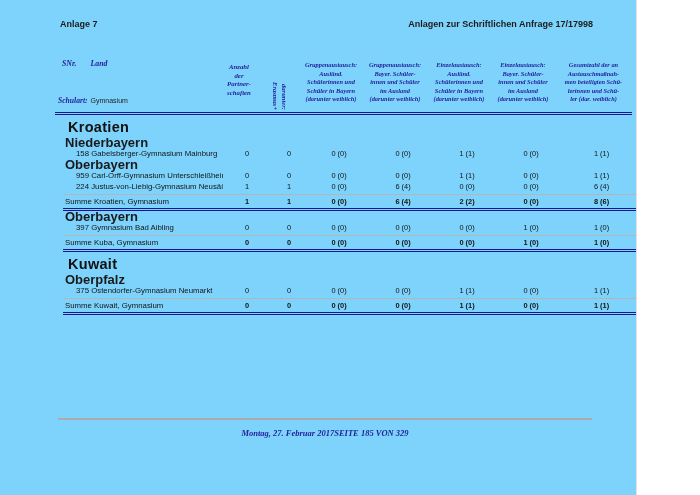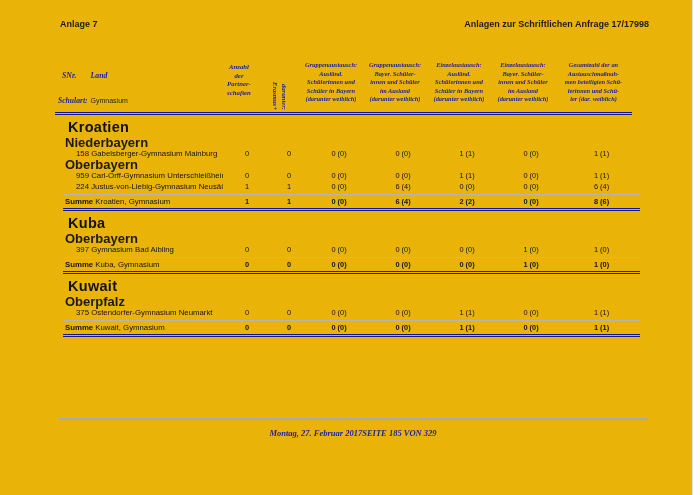--- a/index.html
+++ b/index.html
@@ -1,30 +1,30 @@
 <!DOCTYPE html>
 <html><head>
 <meta charset="utf-8">
 <style>
   html,body{margin:0;padding:0;background:#fff;}
   .page{
-    position:relative;width:692px;height:495px;background:#eab308;
+    position:relative;width:636px;height:495px;background:#7dd3fc;
     outline:1px solid #e4e4e4;overflow:hidden;
     font-family:"Liberation Sans",sans-serif;color:#141414;
     --navy:#23239b; --navyline:#16168e; --grayline:#b5b5b5; --footline:#ababab;
   }
   
   .top-row{position:absolute;top:19px;left:60px;right:43px;display:flex;justify-content:space-between;align-items:flex-start;font-size:9px;font-weight:bold;color:#1c1c1c;}
   
   .grid{display:grid;grid-template-columns:160px 48px 36px 64px 64px 64px 64px 77px;}
   .thead{position:absolute;left:55px;top:55px;width:577px;height:57px;border-bottom:3px double var(--navyline);box-sizing:content-box;}
   .col-head{font-family:"Liberation Serif",serif;font-style:italic;font-weight:bold;color:var(--navy);
     font-size:6.4px;line-height:8.6px;text-align:center;white-space:pre-line;padding-top:6px;}
   .anzahl-head{padding-top:8px;font-size:6.8px;}
-  .name-head{position:relative;margin-top:12px;}
+  .name-head{position:relative;}
   .snr-land{display:flex;gap:14px;padding-left:7px;padding-top:4px;}
   .snr-land span{font-family:"Liberation Serif",serif;font-style:italic;font-weight:bold;color:var(--navy);font-size:7.8px;}
   .schulart{position:absolute;bottom:5px;left:3px;white-space:nowrap;}
   .schulart .lbl{font-family:"Liberation Serif",serif;font-style:italic;font-weight:bold;color:var(--navy);font-size:7.6px;}
   .schulart .val{font-size:7px;color:#222;margin-left:3px;}
   .erasmus-cell{position:relative;}
   .erasmus{position:absolute;bottom:2px;left:50%;transform:translateX(-60%);
     writing-mode:vertical-rl;white-space:pre-line;text-align:right;
     font-family:"Liberation Serif",serif;font-style:italic;font-weight:bold;color:var(--navy);
     font-size:6.6px;line-height:8.4px;}
@@ -33,21 +33,21 @@
   .country-title{font-size:14.5px;font-weight:bold;letter-spacing:.3px;margin:5px 0 2px 5px;line-height:15px;color:#111;}
   .region{font-size:13px;font-weight:bold;padding:2px 0 1px 2px;line-height:8px;color:#1a1a1a;}
   .row{height:11px;align-items:center;font-size:7.8px;}
   .row .name{padding-left:13px;white-space:nowrap;overflow:hidden;}
   .row .val{text-align:center;font-size:7.4px;}
   .gray-sep{border-top:1px solid var(--grayline);margin-top:2px;}
   .navy-sep{border-top:3px double var(--navyline);margin-top:1px;}
   .summe{height:12px;align-items:center;font-size:7.8px;}
   .summe .name{padding-left:2px;white-space:nowrap;}
   .summe .val{text-align:center;font-size:7.4px;font-weight:bold;}
-  .lbl-bold{font-weight:bold;}
+  .lbl-bold{font-weight:normal;}
   
   .footer{position:absolute;left:58px;right:44px;top:418px;border-top:2px solid var(--footline);
     padding-top:8px;display:flex;justify-content:center;
     font-family:"Liberation Serif",serif;font-style:italic;font-weight:bold;color:var(--navy);font-size:8.5px;}
 </style>
 </head>
 <body>
 
 <div class="page" style="--navy: #23239b; --navyline: #16168e; --grayline: #b5b5b5; --footline: #ababab;">
 
@@ -140,21 +140,20 @@
         <div class="name"><span class="lbl-bold">Summe</span> Kroatien, Gymnasium</div>
         <div class="val">1</div>
         <div class="val">1</div>
         <div class="val">0 (0)</div>
         <div class="val">6 (4)</div>
         <div class="val">2 (2)</div>
         <div class="val">0 (0)</div>
         <div class="val">8 (6)</div>
       </div>
       <div class="navy-sep"></div>
-      <div class="country-title">Kuba</div>
       <div class="region">Oberbayern</div>
       <div class="grid row">
         <div class="name">397 Gymnasium Bad Aibling</div>
         <div class="val">0</div>
         <div class="val">0</div>
         <div class="val">0 (0)</div>
         <div class="val">0 (0)</div>
         <div class="val">0 (0)</div>
         <div class="val">1 (0)</div>
         <div class="val">1 (0)</div>

